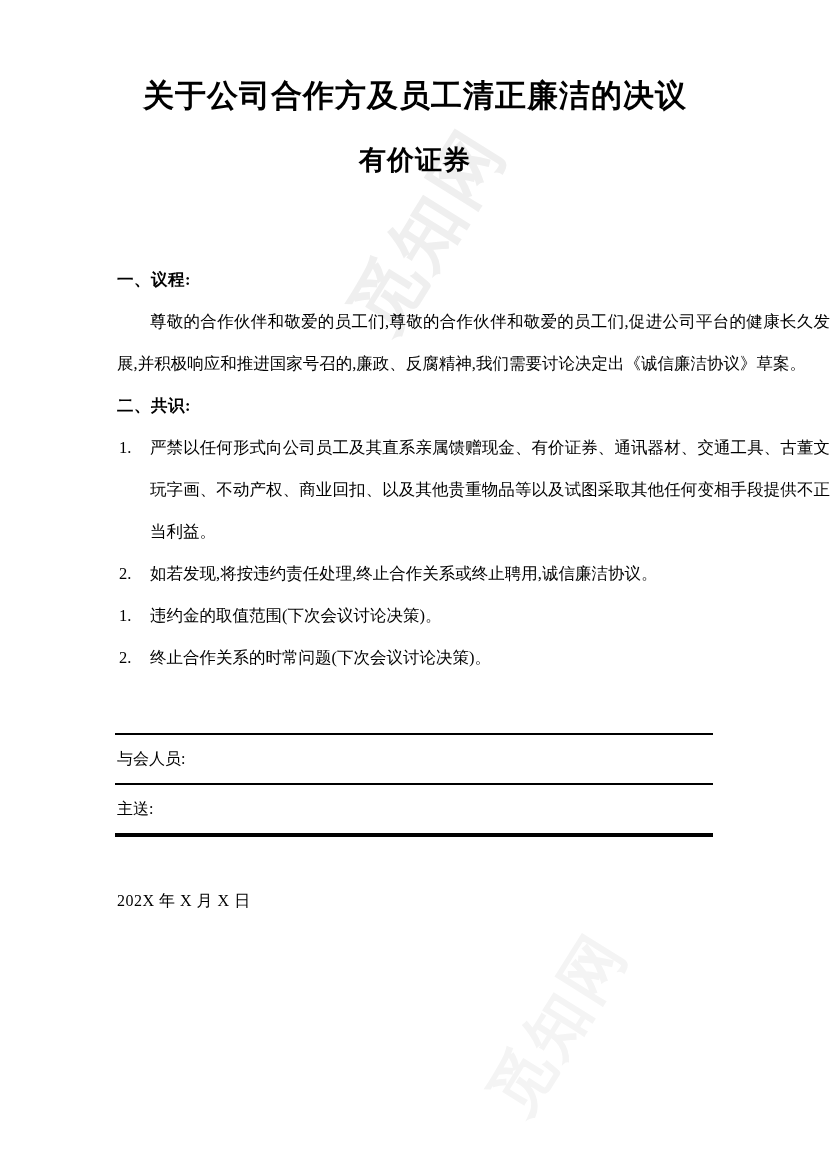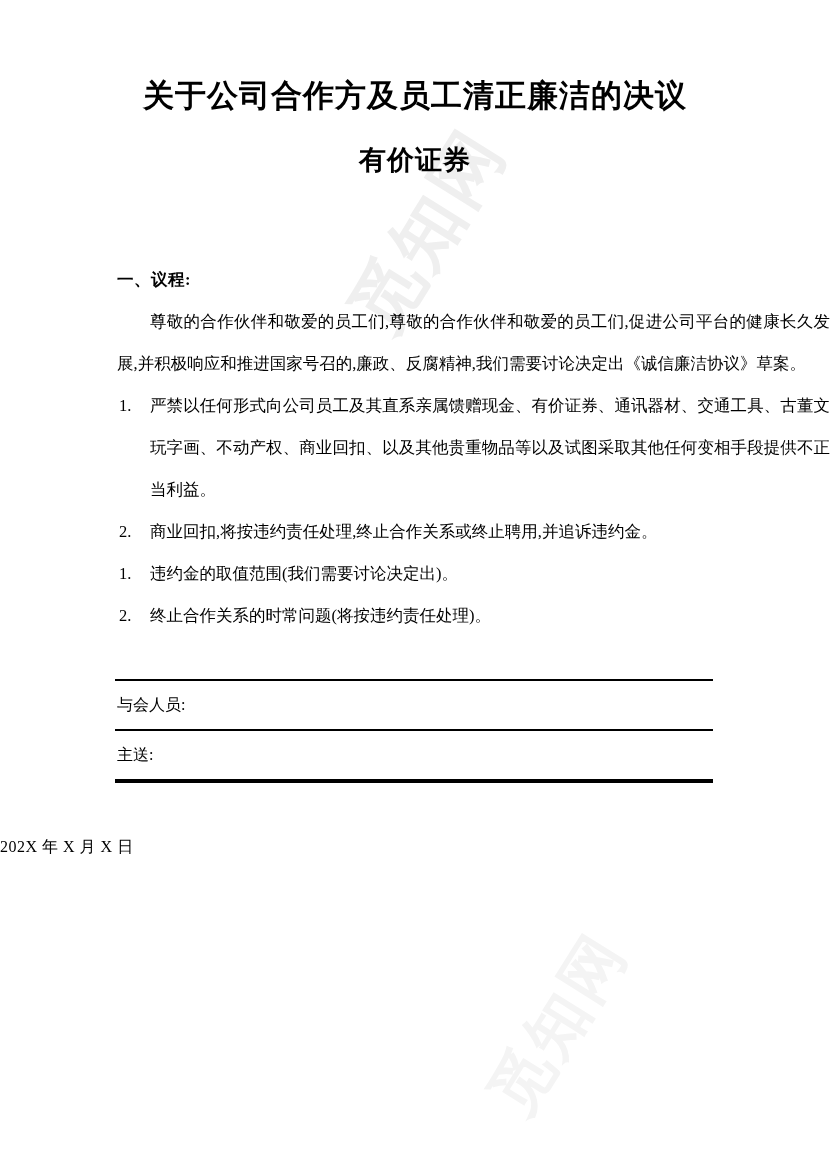--- a/index.html
+++ b/index.html
@@ -122,21 +122,21 @@
   ol.num-list > li > .num {
     position: absolute;
     left: 2px;
     top: 0;
     font-size: 16.5px;
     line-height: 42px;
   }
 
   
   .routing {
-    margin-top: 42px;
+    margin-top: 54px;
     padding-left: 115px;
     padding-right: 117px;
   }
   .rule {
     border-top: 2.5px solid #000000;
     height: 0;
     font-size: 0;
     line-height: 0;
   }
   .routing-row {
@@ -144,20 +144,21 @@
     display: flex;
     align-items: center;
   }
   .routing-label {
     font-size: 16px;
     line-height: 20px;
     padding-left: 2px;
   }
 
   .date-line {
+    padding-left: 117px;
     margin-top: 52px;
     font-size: 16px;
     line-height: 24px;
     letter-spacing: 0.5px;
   }
 </style>
 </head>
 <body>
 
 <div class="page">
@@ -175,41 +176,42 @@
     </div>
 
     <div class="body-area">
 
       <div>
         <p class="section-heading">一、议程:</p>
         <p class="para">尊敬的合作伙伴和敬爱的员工们,尊敬的合作伙伴和敬爱的员工们,促进公司平台的健康长久发展,并积极响应和推进国家号召的,廉政、反腐精神,我们需要讨论决定出《诚信廉洁协议》草案。</p>
       </div>
 
       <div>
+        <p class="section-heading">二、共识:</p>
         <ol class="num-list">
           <li>
             <span class="num">1.</span>
             <span>严禁以任何形式向公司员工及其直系亲属馈赠现金、有价证券、通讯器材、交通工具、古董文玩字画、不动产权、商业回扣、以及其他贵重物品等以及试图采取其他任何变相手段提供不正当利益。</span>
           </li>
           <li>
             <span class="num">2.</span>
-            <span>商业回扣,将按违约责任处理,终止合作关系或终止聘用,并追诉违约金。</span>
+            <span>如若发现,将按违约责任处理,终止合作关系或终止聘用,诚信廉洁协议。</span>
           </li>
         </ol>
       </div>
 
       <div>
         <ol class="num-list">
           <li>
             <span class="num">1.</span>
-            <span>违约金的取值范围(我们需要讨论决定出)。</span>
+            <span>违约金的取值范围(下次会议讨论决策)。</span>
           </li>
           <li>
             <span class="num">2.</span>
-            <span>终止合作关系的时常问题(将按违约责任处理)。</span>
+            <span>终止合作关系的时常问题(下次会议讨论决策)。</span>
           </li>
         </ol>
       </div>
 
     </div>
 
     <div class="routing">
       <div class="rule"></div>
       <div class="routing-row">
         <span class="routing-label">与会人员:</span>

